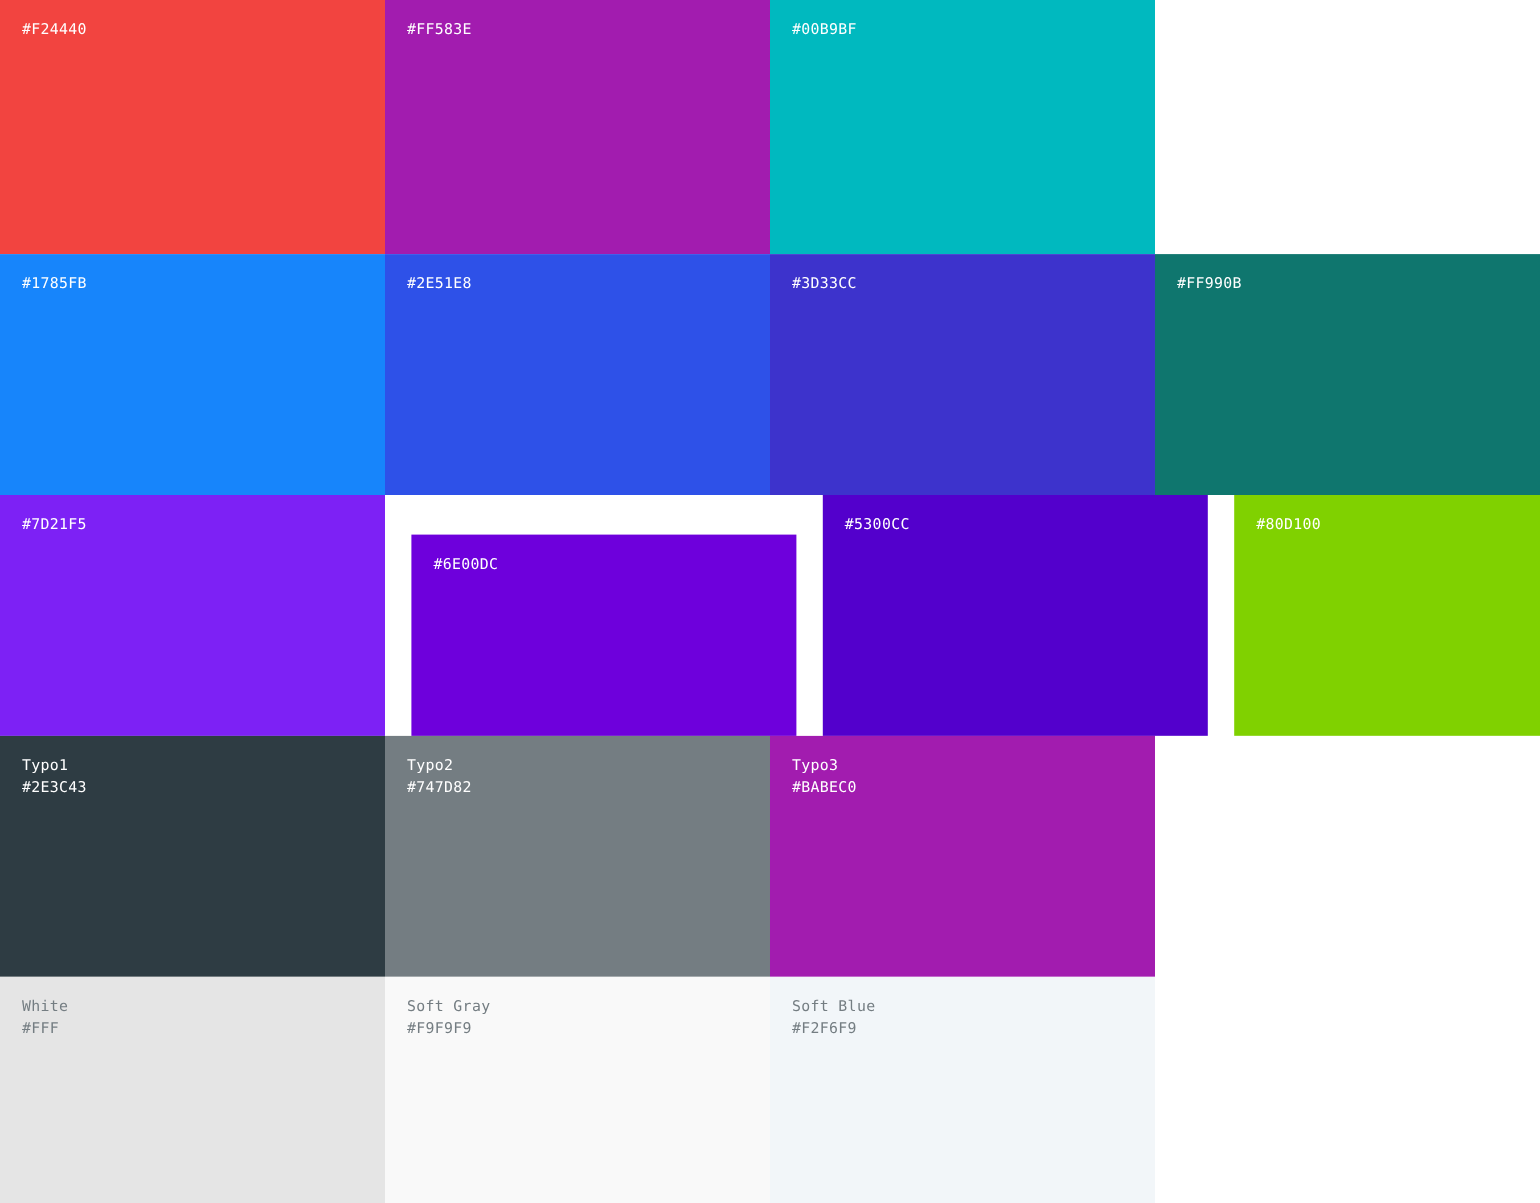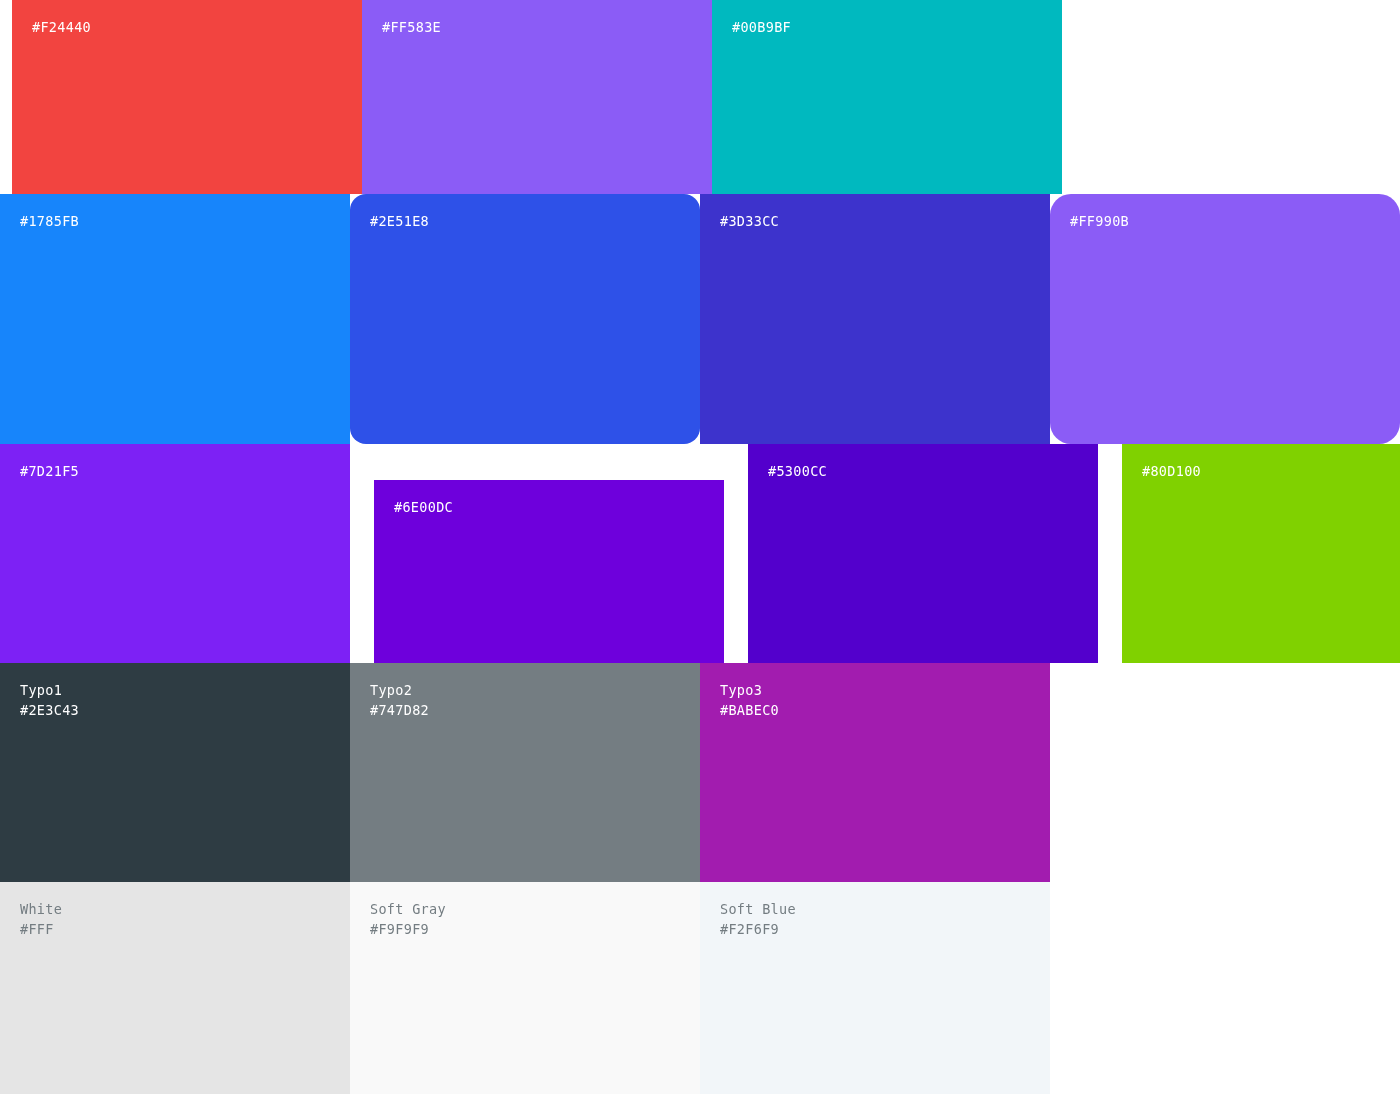--- a/index.html
+++ b/index.html
@@ -55,43 +55,43 @@
     display: block;
   }
 
   .light-text { color: #ffffff; }
   .dark-text  { color: #747d82; }
 </style>
 </head>
 <body>
 
 <div id="palette">
-    <div class="swatch-row" style="height: 194px; padding-left: 12px;">
+    <div class="swatch-row" style="height: 231px;">
       <div class="swatch" style="background: rgb(242, 68, 64);">
         <div class="swatch-label light-text"><span class="hex">#F24440</span></div>
       </div>
-      <div class="swatch" style="background: #8b5cf6;">
+      <div class="swatch" style="background: #a21caf;">
         <div class="swatch-label light-text"><span class="hex">#FF583E</span></div>
       </div>
       <div class="swatch" style="background: rgb(0, 185, 191);">
         <div class="swatch-label light-text"><span class="hex">#00B9BF</span></div>
       </div>
       <div class="swatch empty" style="background: rgb(255, 255, 255); flex: 1 1 auto; width: auto;"></div>
     </div>
-    <div class="swatch-row" style="height: 250px;">
+    <div class="swatch-row" style="height: 219px;">
       <div class="swatch" style="background: rgb(23, 133, 251);">
         <div class="swatch-label light-text"><span class="hex">#1785FB</span></div>
       </div>
-      <div class="swatch" style="background: rgb(46, 81, 232); border-radius: 16px;">
+      <div class="swatch" style="background: rgb(46, 81, 232);">
         <div class="swatch-label light-text"><span class="hex">#2E51E8</span></div>
       </div>
       <div class="swatch" style="background: rgb(61, 51, 204); padding-left: 24px;">
         <div class="swatch-label light-text"><span class="hex">#3D33CC</span></div>
       </div>
-      <div class="swatch" style="background: #8b5cf6; flex: 1 1 auto; width: auto; border-radius: 21px;">
+      <div class="swatch" style="background: #0f766e; flex: 1 1 auto; width: auto;">
         <div class="swatch-label light-text"><span class="hex">#FF990B</span></div>
       </div>
     </div>
     <div class="swatch-row" style="height: 219px; gap: 24px;">
       <div class="swatch" style="background: rgb(125, 33, 245);">
         <div class="swatch-label light-text"><span class="hex">#7D21F5</span></div>
       </div>
       <div class="swatch" style="background: rgb(110, 0, 220); margin-top: 36px;">
         <div class="swatch-label light-text"><span class="hex">#6E00DC</span></div>
       </div>

